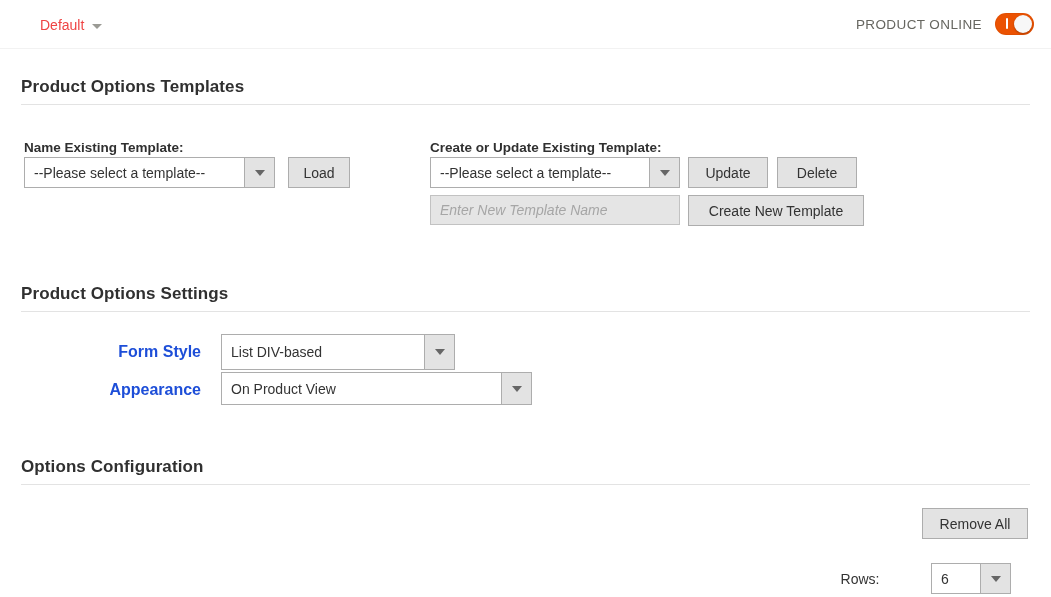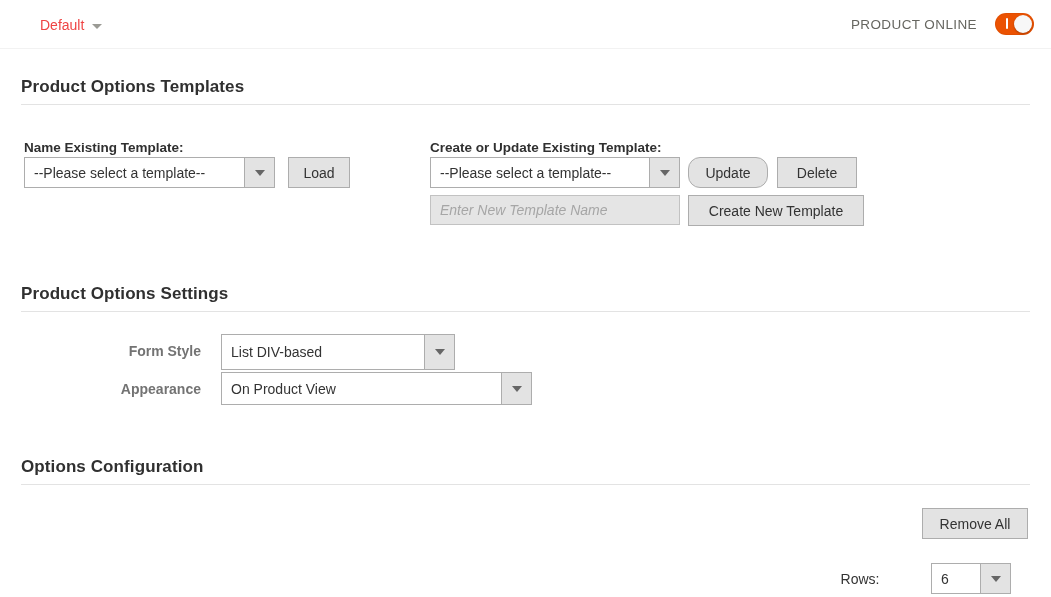--- a/index.html
+++ b/index.html
@@ -47,21 +47,21 @@
     position: relative;
     top: 1px;
   }
 
   .online-wrap {
     position: absolute;
     right: 17px;
     top: 13px;
     display: flex;
     align-items: center;
-    gap: 18px;
+    gap: 13px;
   }
   .online-label {
     font-size: 13.5px;
     letter-spacing: .4px;
     color: #666660;
     font-weight: 400;
   }
   .toggle {
     width: 39px;
     height: 22px;
@@ -110,23 +110,23 @@
 
   
   .field-label {
     position: absolute;
     font-size: 13.5px;
     font-weight: bold;
     color: #303030;
   }
   .inline-label {
     position: absolute;
-    font-size: 14px;
+    font-size: 16px;
     font-weight: bold;
-    color: #737373;
+    color: #1d4ed8;
     text-align: right;
   }
 
   .select {
     position: absolute;
     box-sizing: border-box;
     border: 1px solid #adadad;
     background: #ffffff;
     display: flex;
     align-items: stretch;
@@ -222,21 +222,21 @@
 
 <div class="field-label" style="left:430px; top:140px;">Create or Update Existing Template:</div>
 
 <div class="select" style="left:430px; top:157px; width:250px; height:31px;">
   <span class="value">--Please select a template--</span>
   <span class="arrow-box">
       <i></i>
     </span>
 </div>
 
-<div class="btn" style="left:688px; top:157px; width:80px; height:31px;border-radius:12px;">Update</div>
+<div class="btn" style="left:688px; top:157px; width:80px; height:31px;">Update</div>
 <div class="btn" style="left:777px; top:157px; width:80px; height:31px;">Delete</div>
 
 <input class="text-input" style="left: 430px; top: 195px; width: 250px; height: 30px;" placeholder="Enter New Template Name">
 
 <div class="btn" style="left:688px; top:195px; width:176px; height:31px;">Create New Template</div>
 
 <div class="section-title" style="top:284px;">Product Options Settings</div>
 <div class="divider" style="top:311px;"></div>
 
 <div class="inline-label" style="left:21px; top:343px; width:180px;">Form Style</div>

